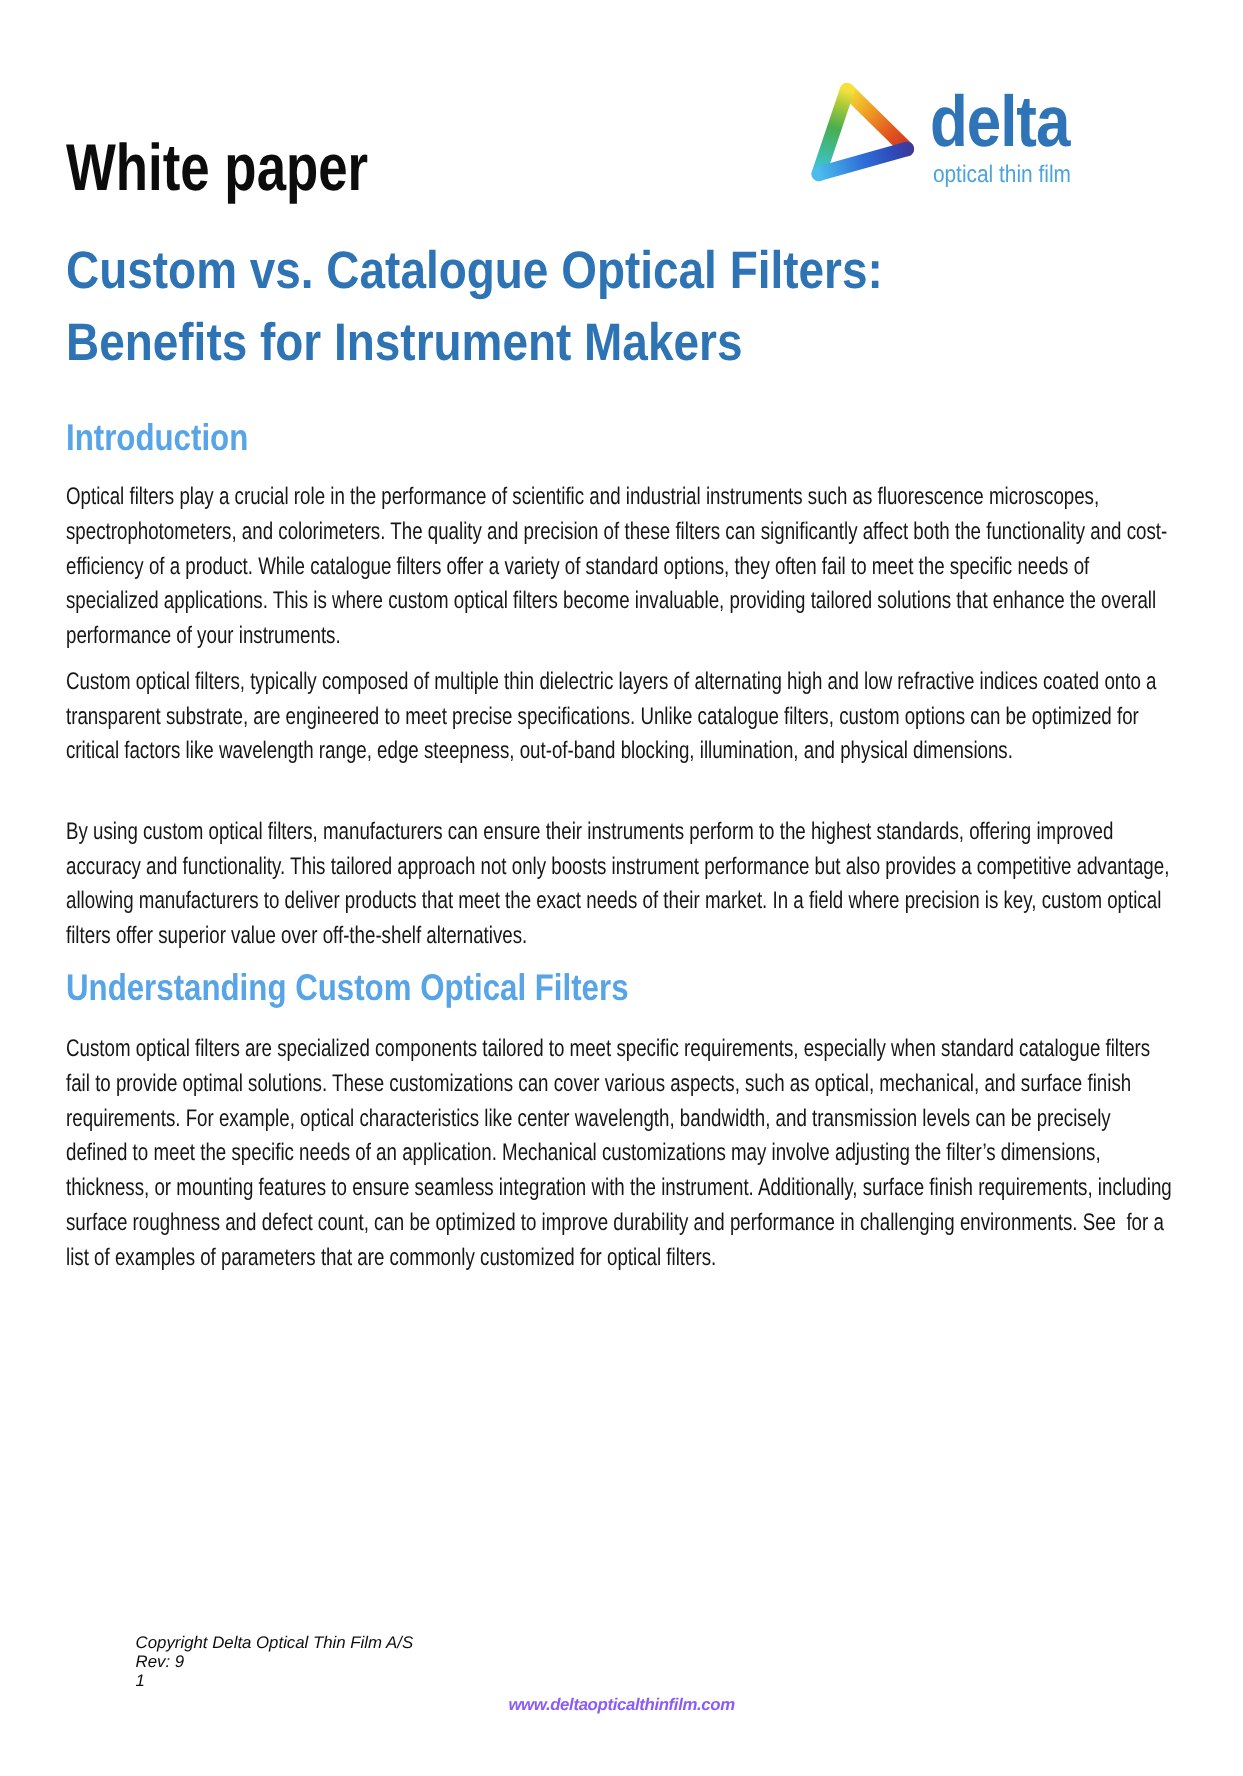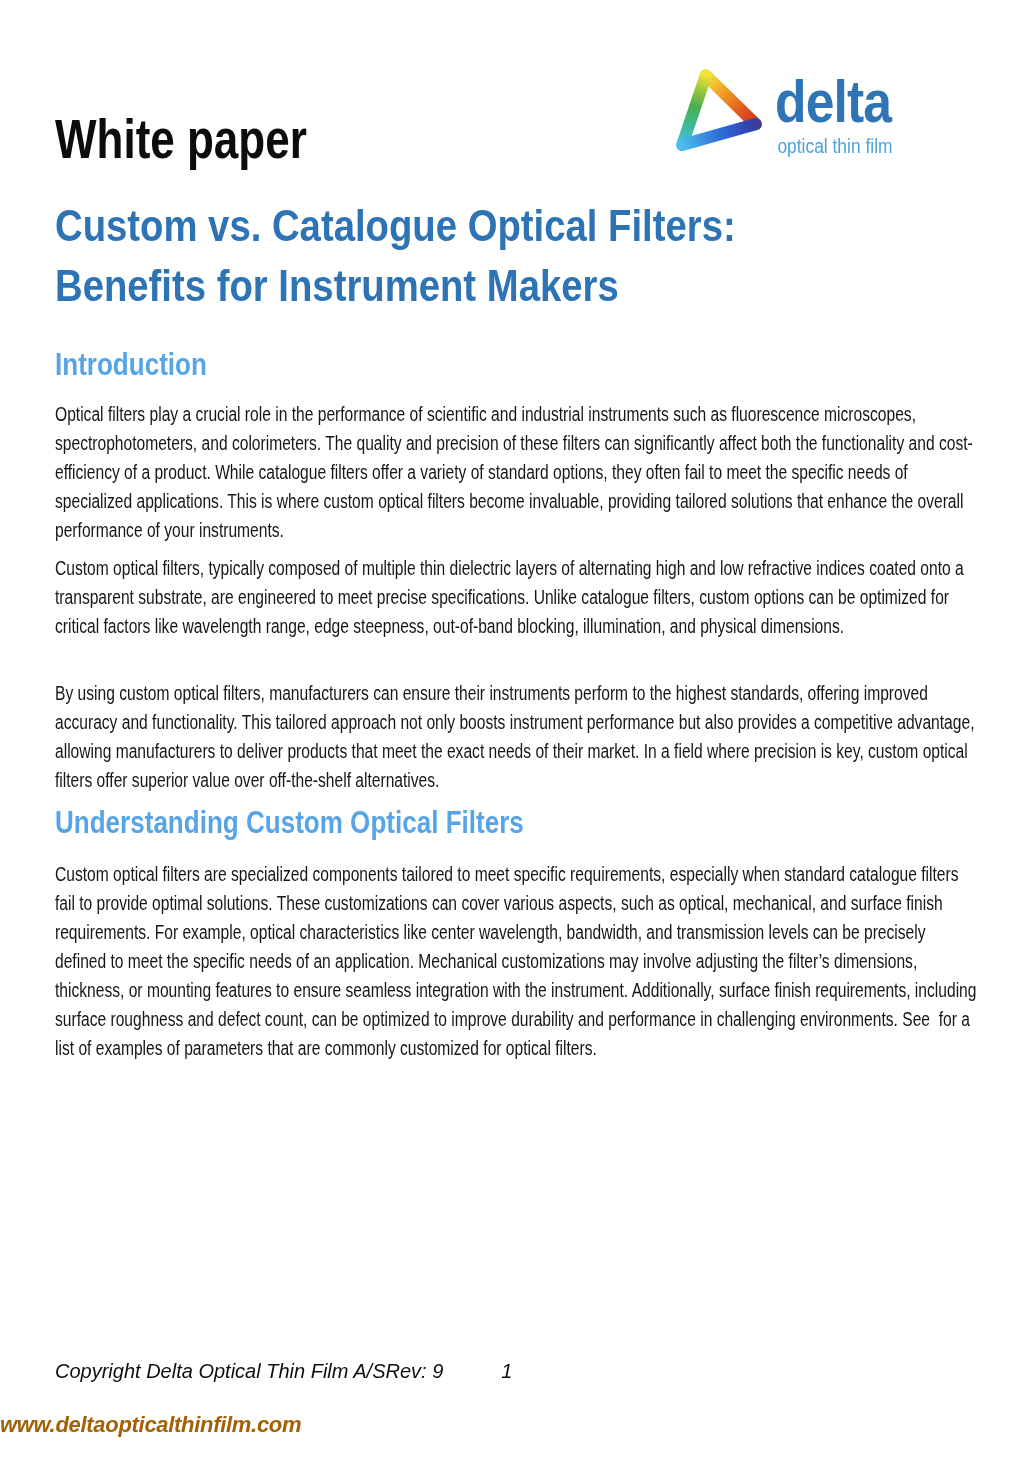--- a/index.html
+++ b/index.html
@@ -61,29 +61,30 @@
     transform:scaleX(0.78); transform-origin:0 0;
     white-space:pre-wrap;
   }
   .p1 { top:388px; }
   .p2 { top:542px; }
   .p3 { top:667px; }
   .p4 { top:848px; }
   
   .footer-line {
     position:absolute; left:55px; top:1348px;
-    font-size:20px; font-style:italic; color:#0e0e0e;
+    font-size:14px; font-style:italic; color:#0e0e0e;
     display:flex; align-items:baseline;
     white-space:pre;
+    flex-direction:column;
   }
   .footer-page { margin-left:58px; }
   .website {
     position:absolute; left:0; right:0; top:1400px;
-    text-align:left;
-    font-size:22px; font-weight:bold; font-style:italic; color:#a16207;
+    text-align:center;
+    font-size:14px; font-weight:bold; font-style:italic; color:#8b5cf6;
     letter-spacing:-0.3px;
   }
 </style>
 </head>
 <body>
 
 <div class="page">
 
   <h1 class="kicker">White paper</h1>
 

